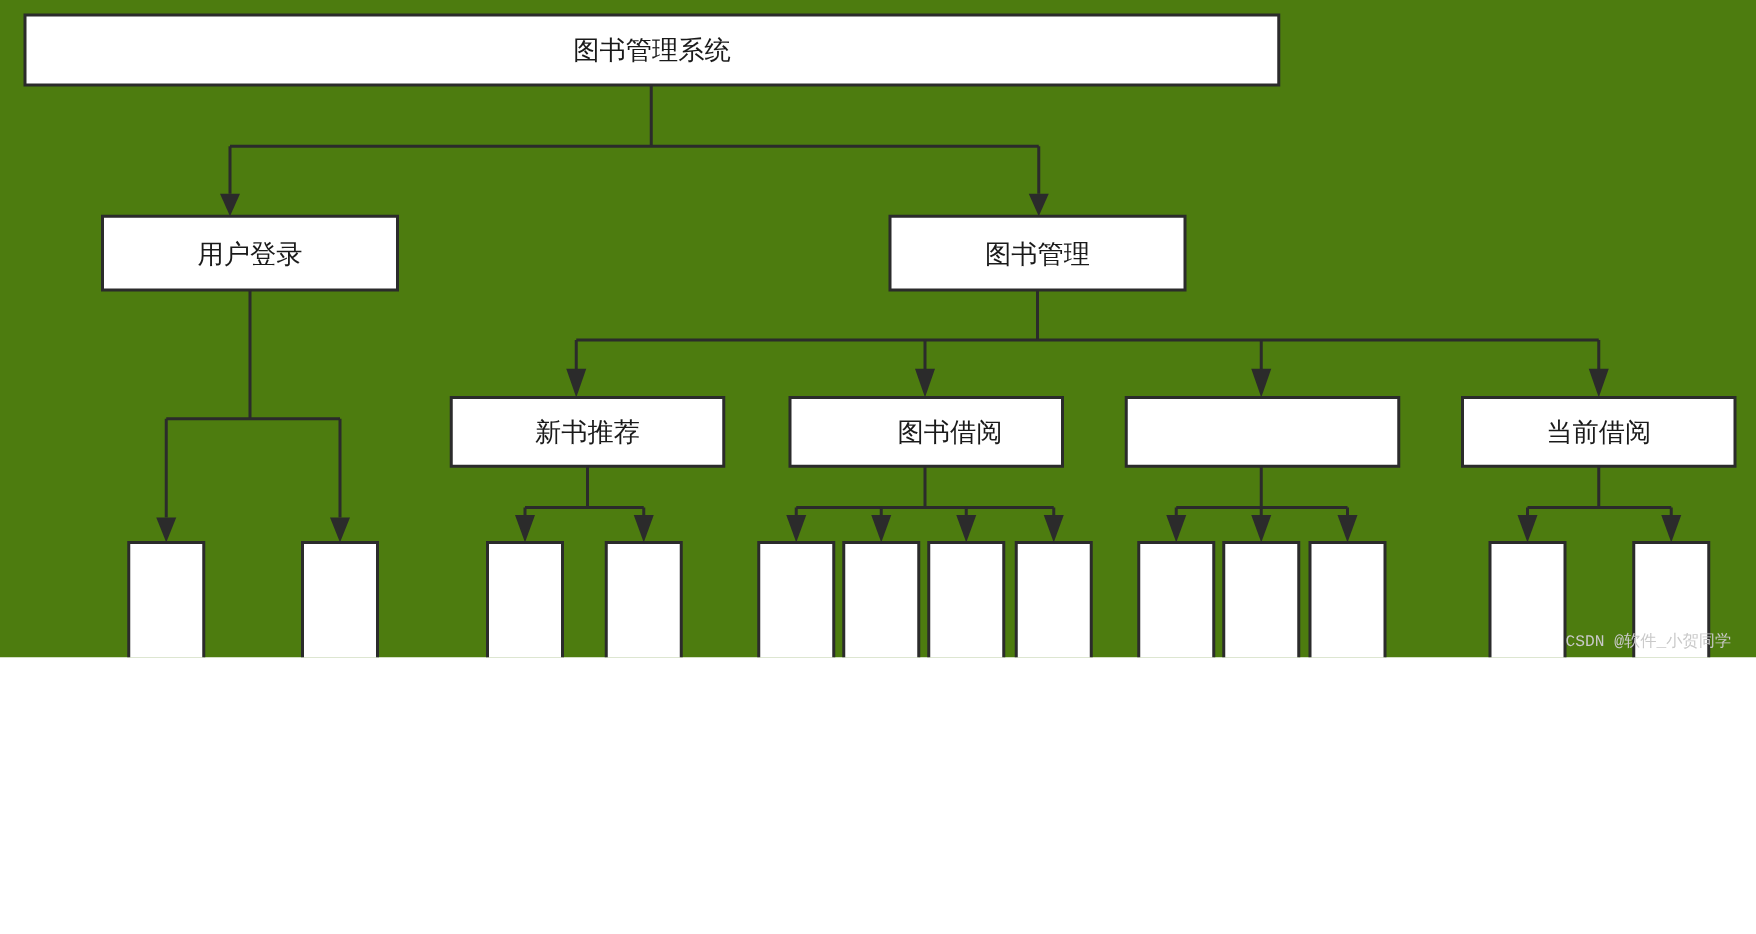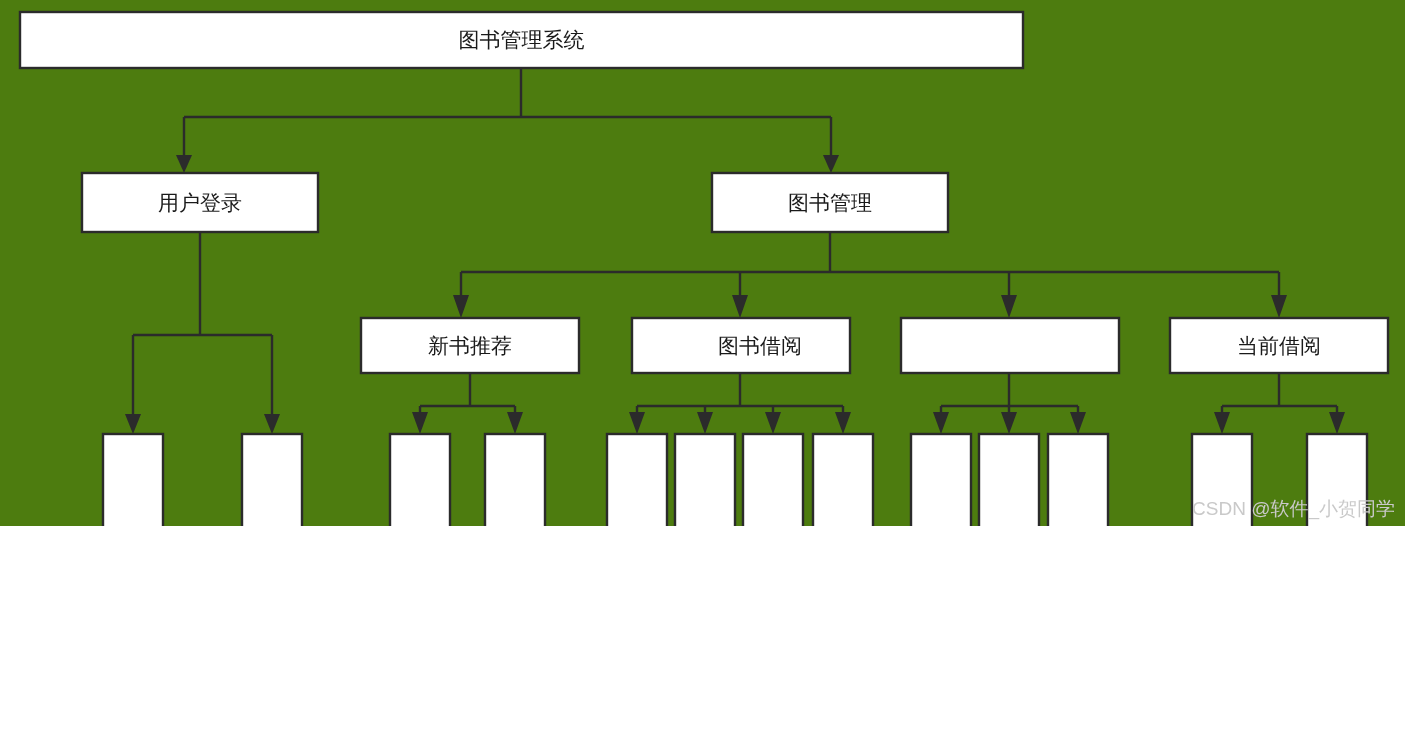--- a/index.html
+++ b/index.html
@@ -63,24 +63,24 @@
     font-size: 21px;
     color: #1a1a1a;
     display: flex;
     align-items: center;
     justify-content: center;
     white-space: nowrap;
     pointer-events: none;
   }
   .watermark {
     position: absolute;
-    right: 10px;
+    right: 20px;
     bottom: 4px;
-    font-family: Liberation Sans, sans-serif;
-    font-size: 19px;
+    font-family: Liberation Mono, monospace;
+    font-size: 13px;
     color: #c9c9c9;
     white-space: nowrap;
     pointer-events: none;
   }
 </style>
 </head>
 <body>
 
 <div id="diagram-root">
 

